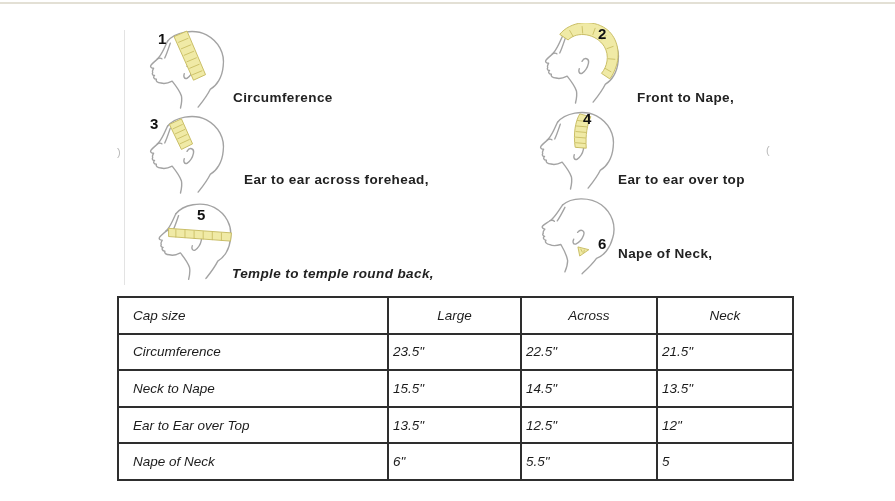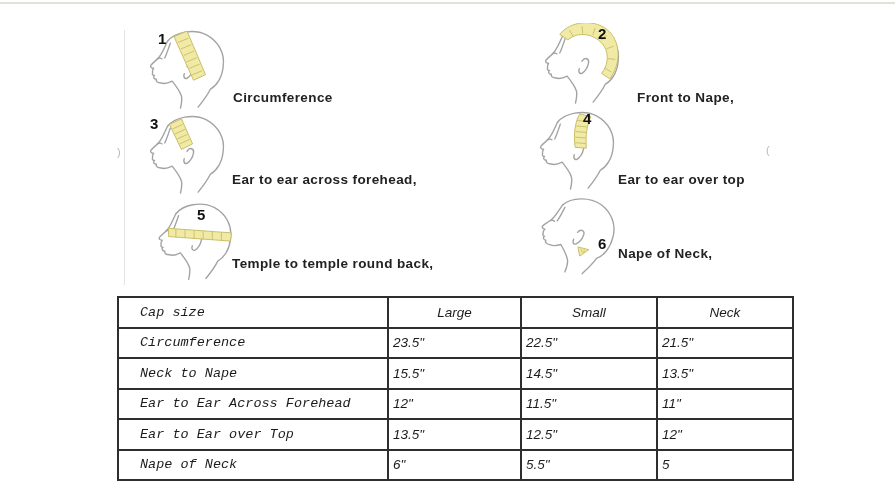--- a/index.html
+++ b/index.html
@@ -40,43 +40,43 @@
   .n4{left:583px;top:111px;}
   .n5{left:197px;top:207px;}
   .n6{left:598px;top:236px;}
 
   .dlabel{
     position:absolute;font-weight:700;font-size:13.5px;line-height:15px;
     letter-spacing:.4px;color:#222;white-space:nowrap;
   }
   .l1{left:233px;top:90px;}
   .l2{left:625px;top:90px;padding-left:12px;}
-  .l3{left:232px;top:172px;}
+  .l3{left:244px;top:172px;}
   .l4{left:618px;top:172px;}
-  .l5{left:232px;top:256px;}
+  .l5{left:232px;top:266px;font-style:italic;}
   .l6{left:618px;top:246px;}
 
   table.size{
     position:absolute;left:117px;top:296px;
     width:675px;height:185px;
     border-collapse:collapse;table-layout:fixed;
     font-style:italic;font-size:13.5px;color:#1c1c1c;
   }
   table.size col.c0{width:270px;}
   table.size col.c1{width:133px;}
   table.size col.c2{width:136px;}
   table.size col.c3{width:136px;}
   table.size td,table.size th{
     border:2px solid #2e2e2e;
     height:22px;padding:0 4px;
     font-weight:400;
     white-space:nowrap;overflow:hidden;
   }
   table.size td:first-child,table.size th:first-child{
-    text-align:left;padding-left:21px;font-family:Liberation Mono, monospace;
+    text-align:left;padding-left:14px;
   }
 
   
   .outline{stroke:#a3a3a3;stroke-width:1.5;fill:none;stroke-linecap:round;stroke-linejoin:round;}
   .band{fill:#f0eaa6;stroke:#c6ba5e;stroke-width:1;}
   .tick{stroke:#c6ba5e;stroke-width:.9;fill:none;}
 </style>
 </head>
 <body>
 
@@ -149,40 +149,34 @@
   <colgroup>
       <col class="c0">
       <col class="c1">
       <col class="c2">
       <col class="c3">
     </colgroup>
   <tbody>
       <tr>
     <th>Cap size</th>
     <th>Large</th>
-    <th>Small</th>
+    <th>Across</th>
     <th>Neck</th>
   </tr>
   <tr>
     <td>Circumference</td>
     <td>23.5"</td>
     <td>22.5"</td>
     <td>21.5"</td>
   </tr>
   <tr>
     <td>Neck to Nape</td>
     <td>15.5"</td>
     <td>14.5"</td>
     <td>13.5"</td>
-  </tr>
-  <tr>
-    <td>Ear to Ear Across Forehead</td>
-    <td>12"</td>
-    <td>11.5"</td>
-    <td>11"</td>
   </tr>
   <tr>
     <td>Ear to Ear over Top</td>
     <td>13.5"</td>
     <td>12.5"</td>
     <td>12"</td>
   </tr>
   <tr>
     <td>Nape of Neck</td>
     <td>6"</td>

